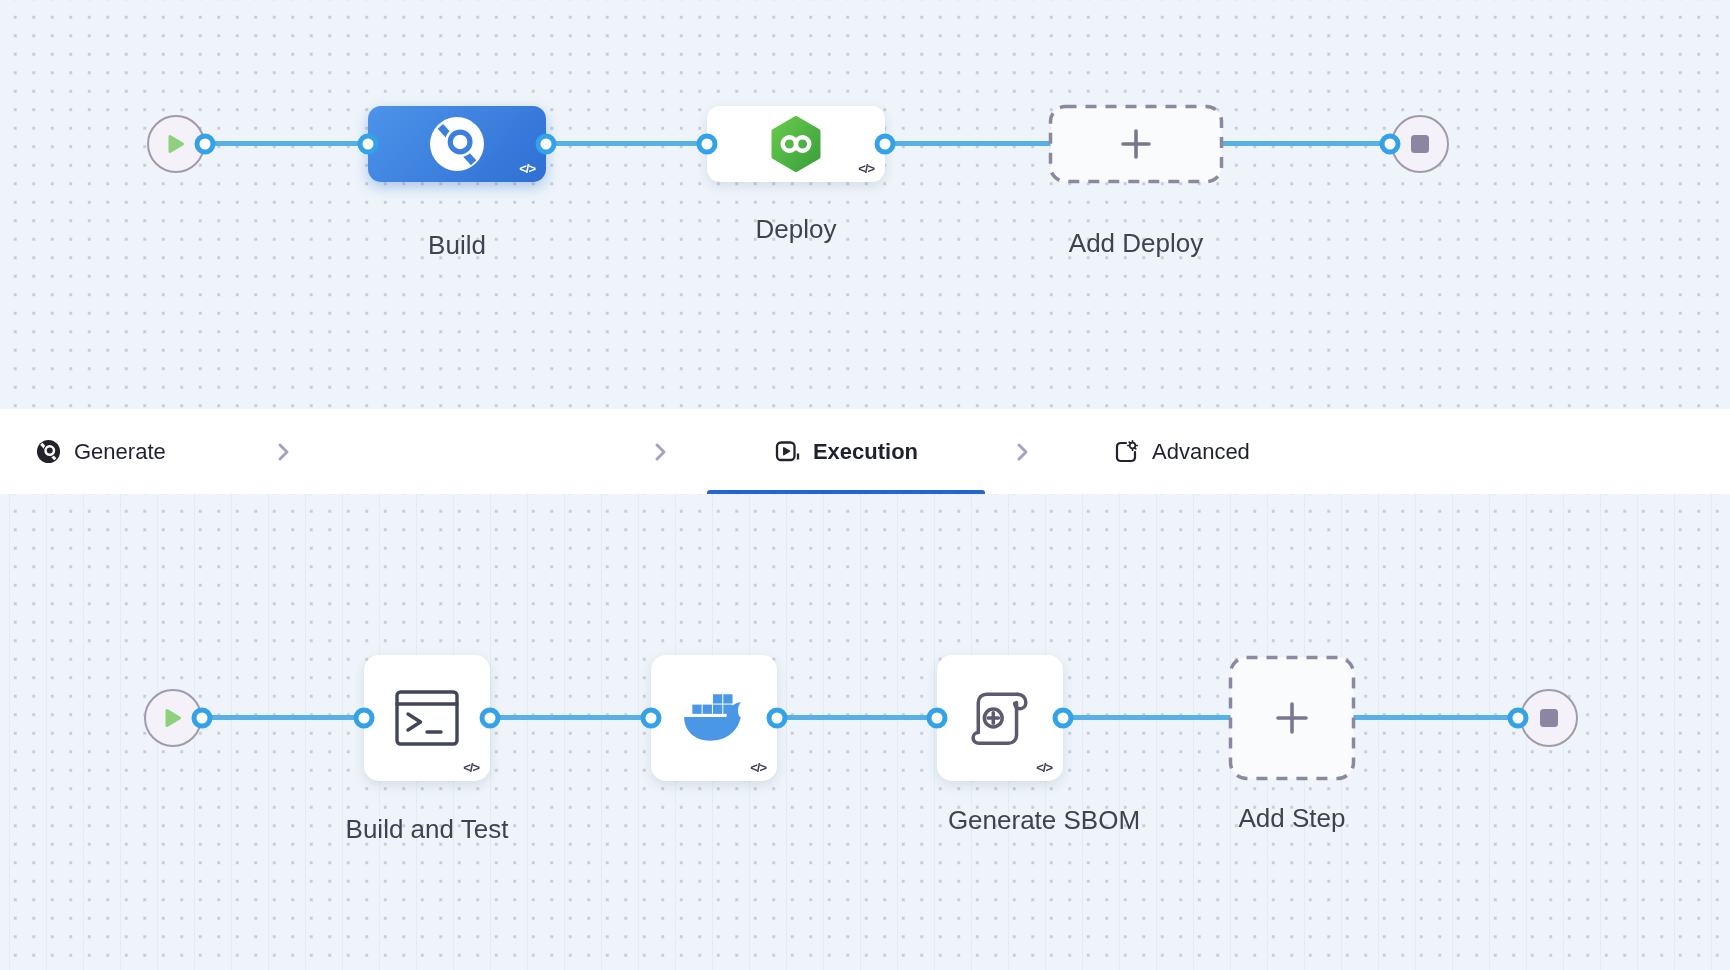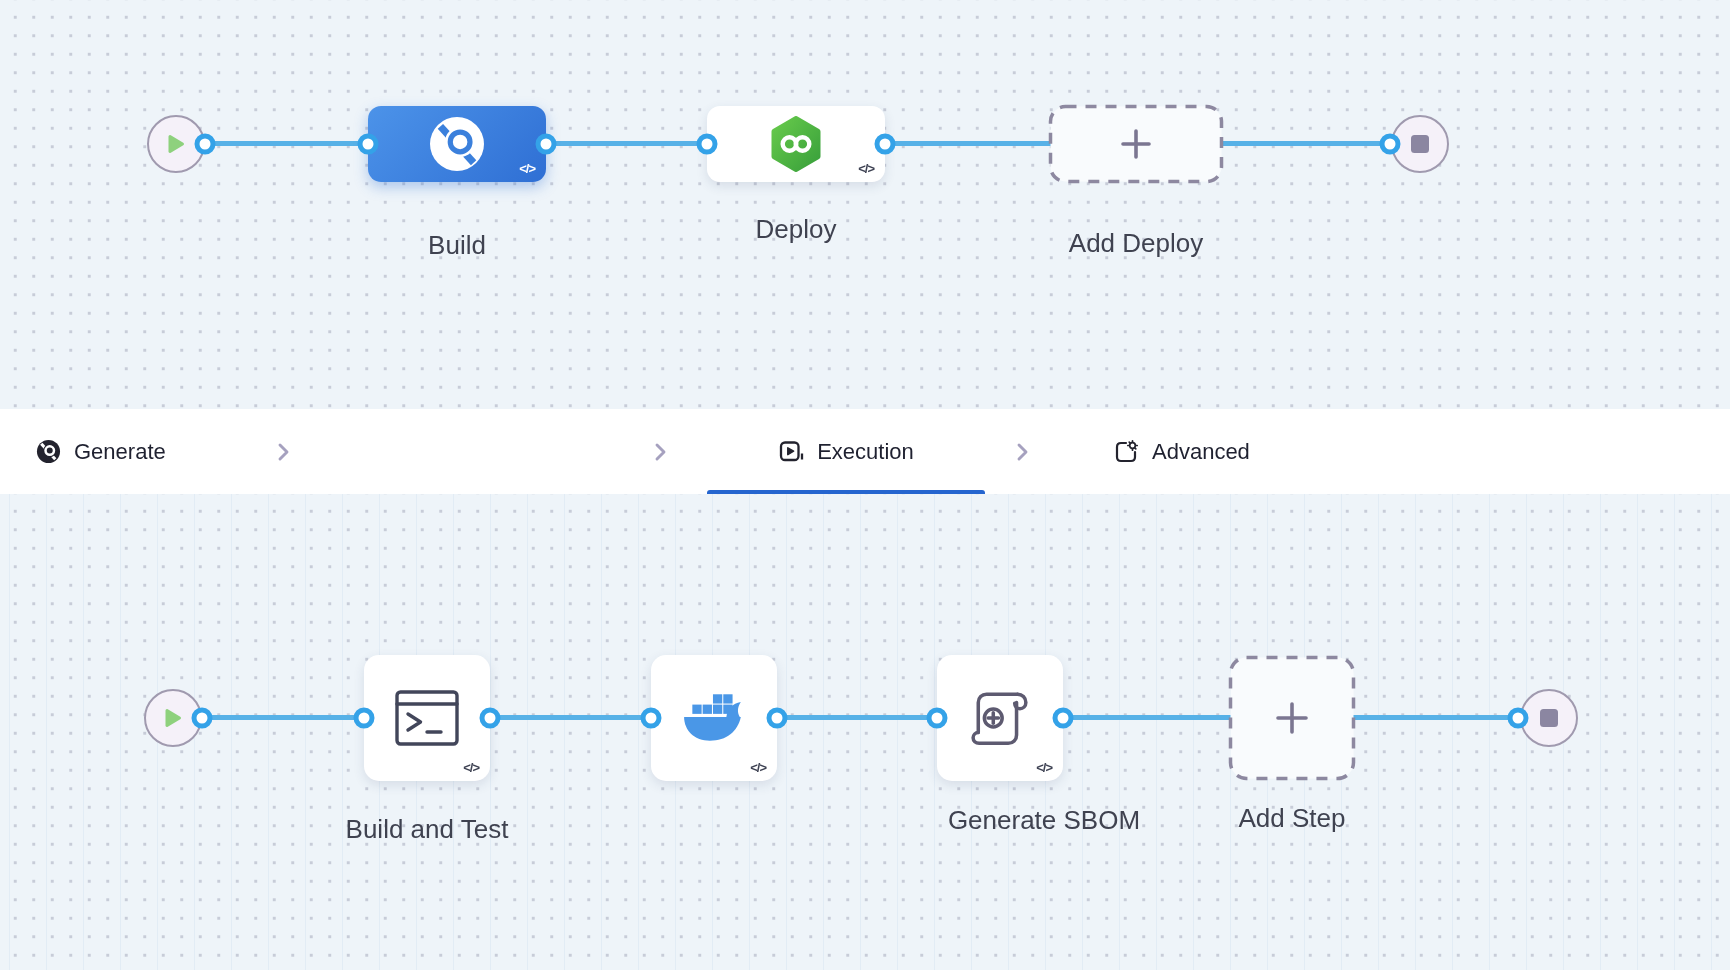--- a/index.html
+++ b/index.html
@@ -45,21 +45,21 @@
     letter-spacing:-1px; color:#3d4152; z-index:2; }
   .code-toggle.on-blue { color:#fff; }
 
   .node-label { position:absolute; transform:translateX(-50%); text-align:center;
     font-size:26px; color:#3f4250; line-height:38px; z-index:3; white-space:normal; }
 
   .tabbar { position:absolute; top:409px; left:0; width:1730px; height:85px; background:#fff; z-index:10; }
   .tab-item { position:absolute; top:0; height:85px; display:flex; align-items:center; gap:13px;
     font-size:22px; color:#1f2130; cursor:pointer; }
   .tab-item .ico { display:flex; align-items:center; }
-  .tab-item.active { font-weight:normal; justify-content:center; }
+  .tab-item.active { font-weight:bold; justify-content:center; }
   .tab-underline { position:absolute; bottom:0; left:0; width:100%; height:4px;
     background:#2565cf; border-radius:3px 3px 0 0; }
   .tab-sep { position:absolute; top:0; height:85px; display:flex; align-items:center; }
 </style>
 </head>
 <body>
 
 <section class="canvas canvas-top">
 
   <div class="edge" style="left:205px; top:141px; width:1185px;"></div>

